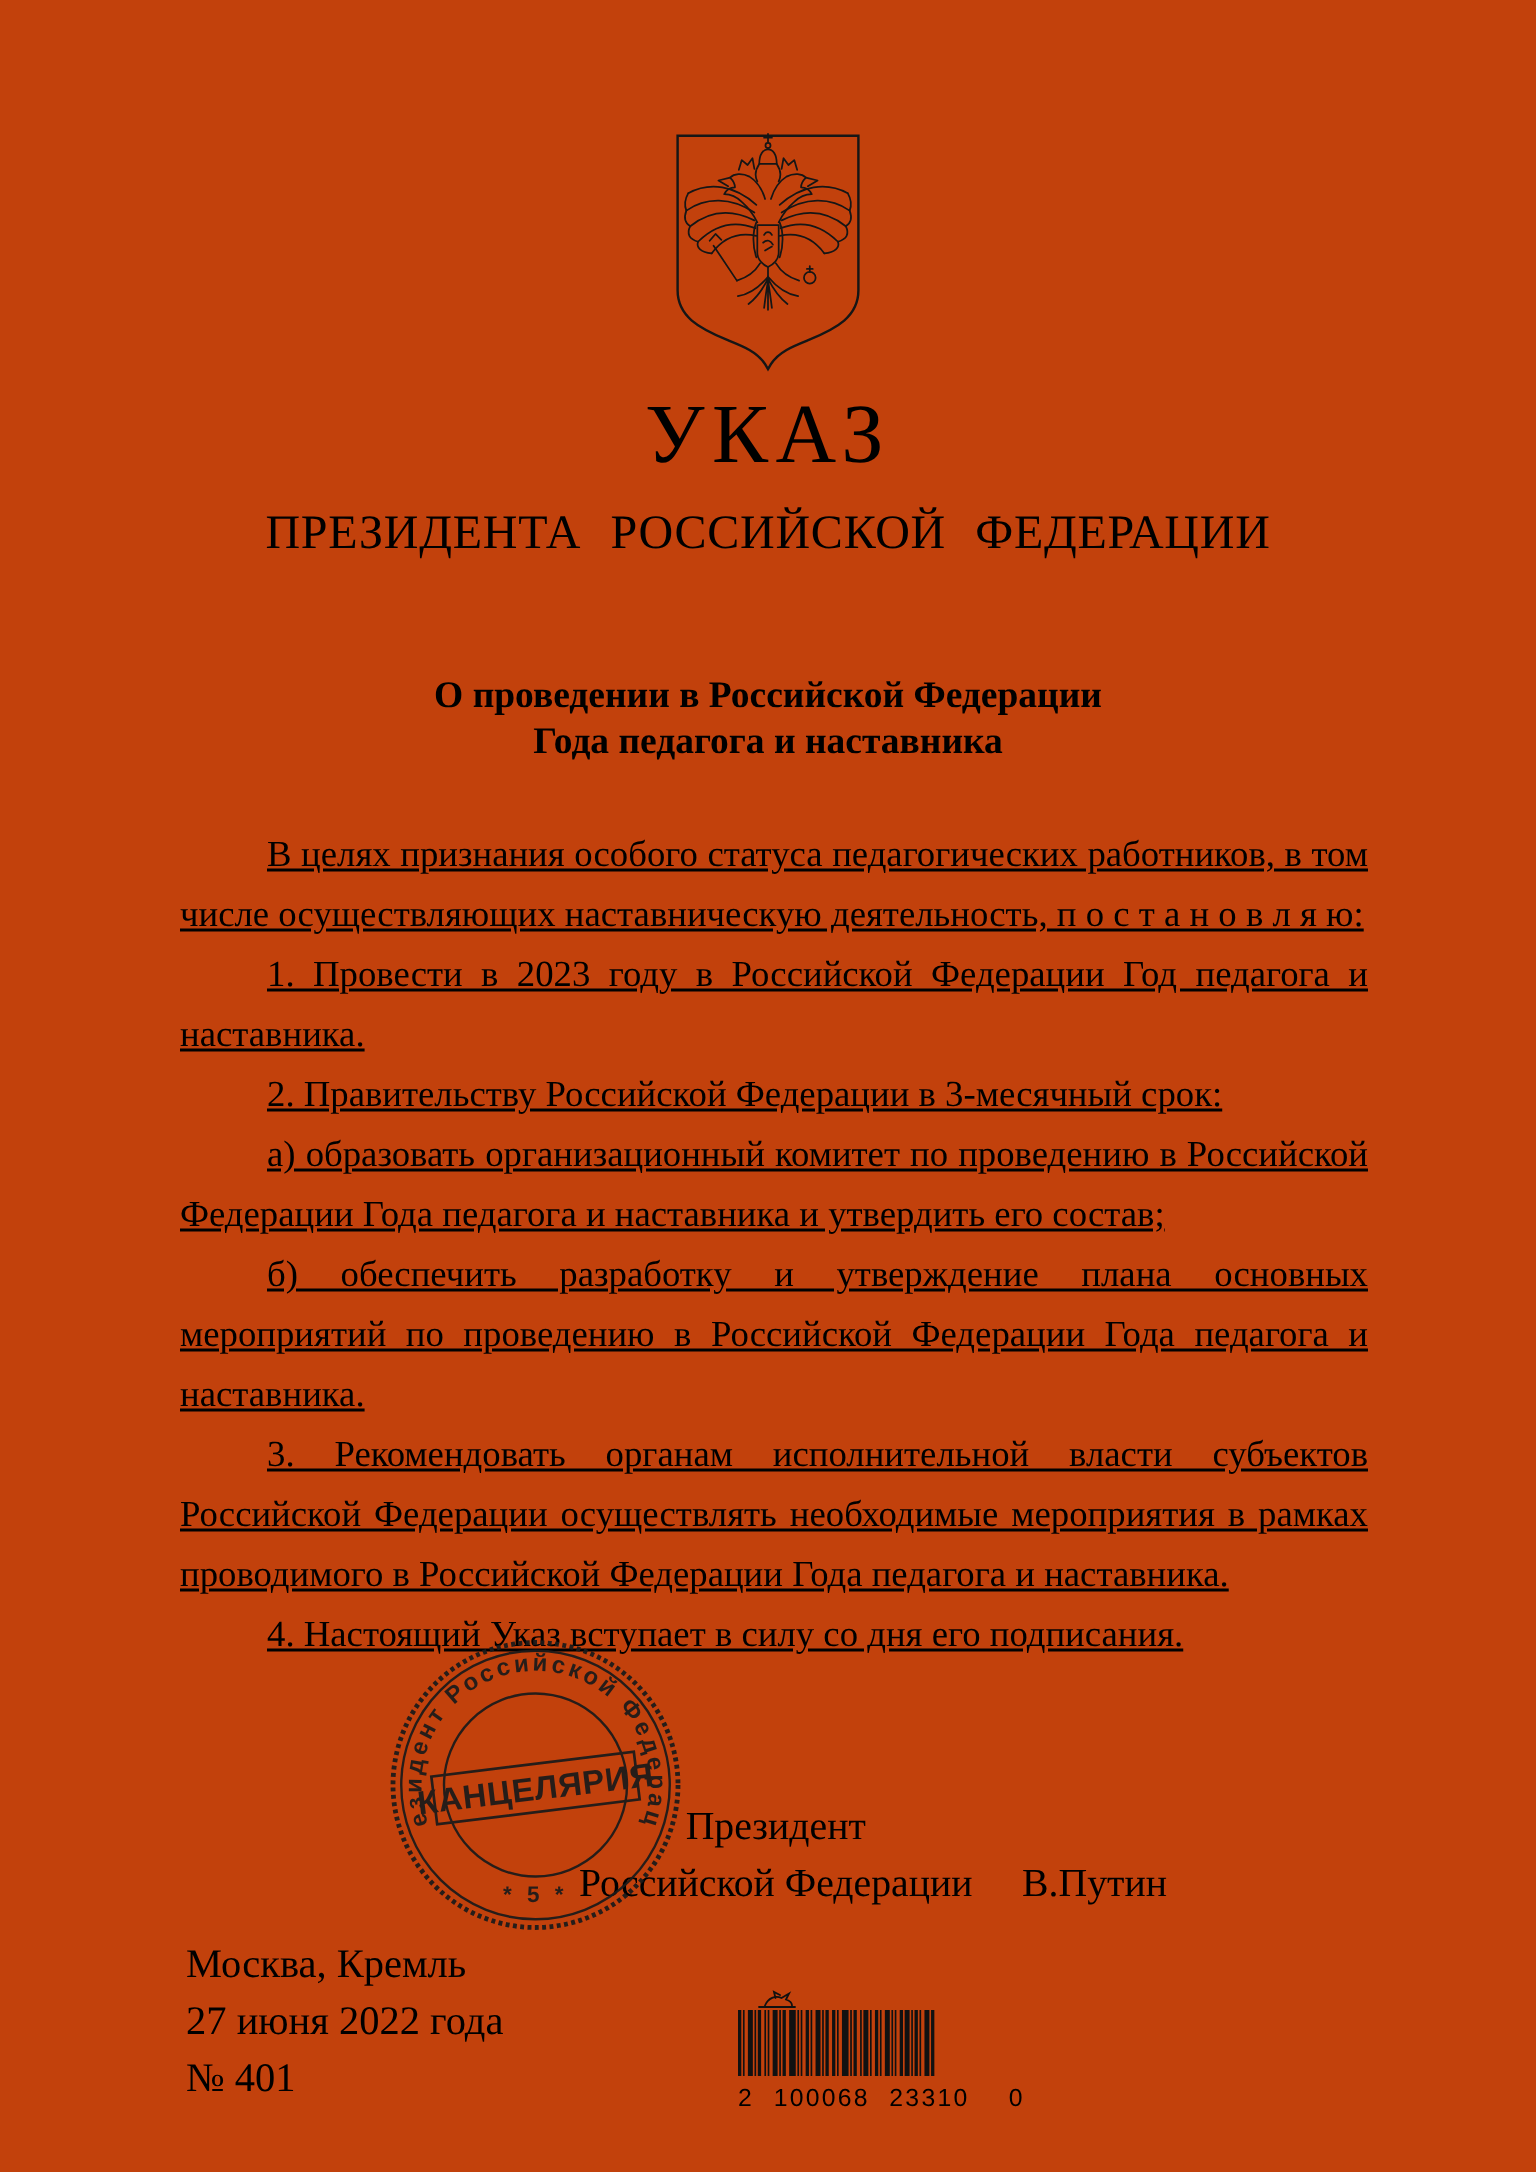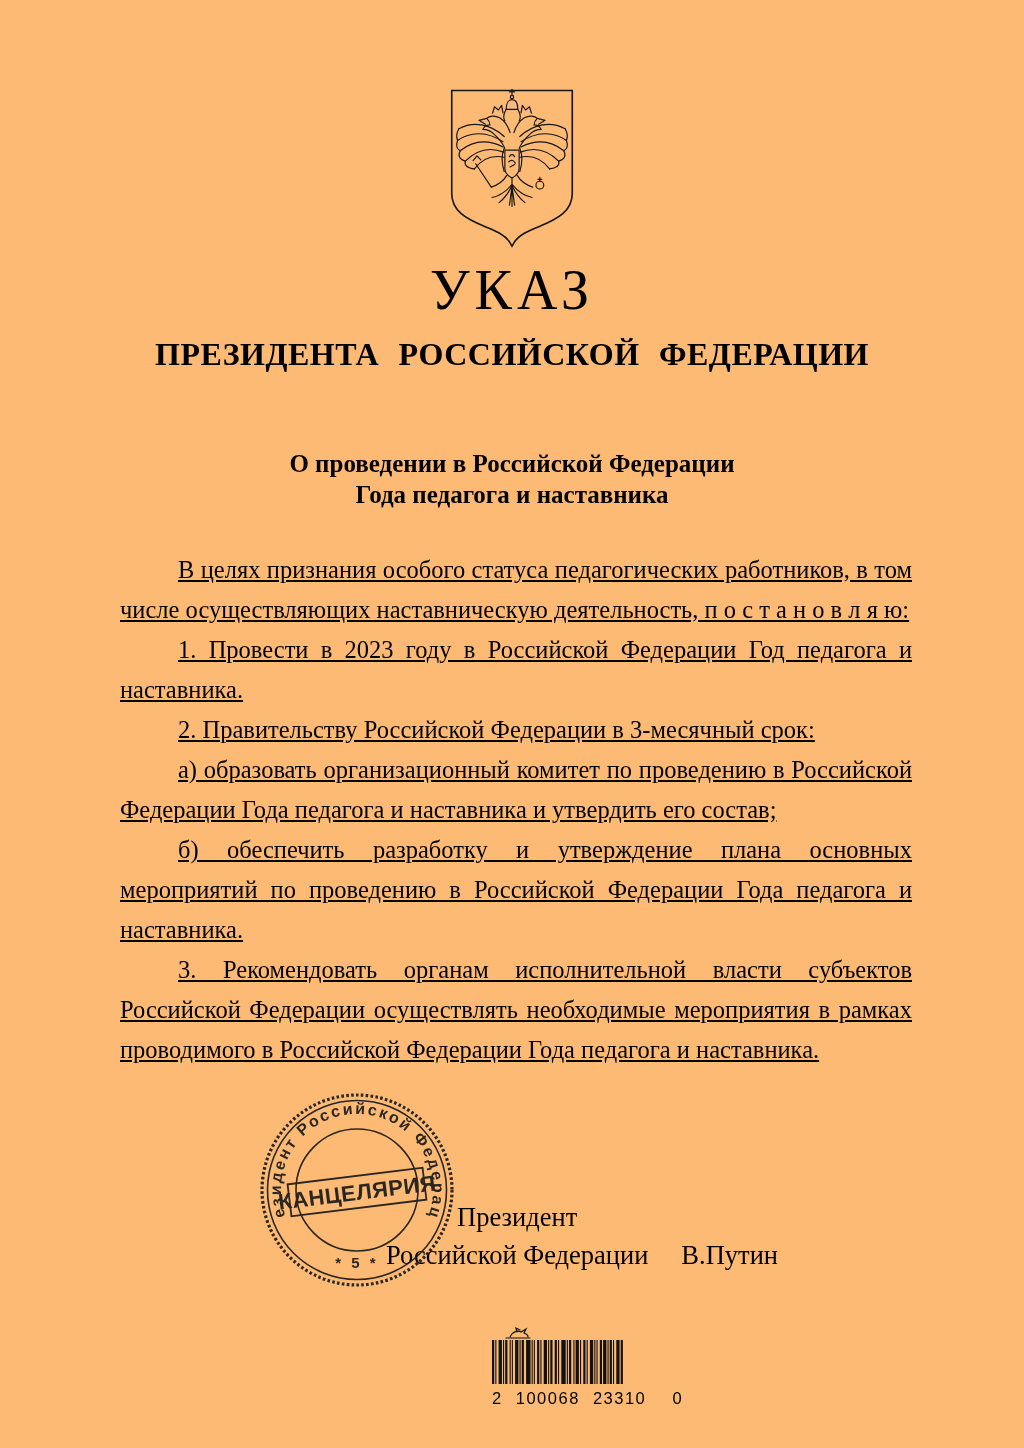--- a/index.html
+++ b/index.html
@@ -1,27 +1,27 @@
 <!DOCTYPE html>
 <html><head>
 <meta charset="utf-8">
 <style>
   html,body{margin:0;padding:0;background:#ffffff;}
   .page{
-    position:relative;width:1024px;height:1448px;background:#fdba74;
+    position:relative;width:1024px;height:1448px;background:#c2410c;
     font-family:"Liberation Serif", serif;color:#000;overflow:hidden;
   }
   .coat{position:absolute;top:86px;left:50%;transform:translateX(-50%);}
   .title{
     position:absolute;top:258px;left:0;width:100%;text-align:center;
     font-size:56px;letter-spacing:5px;font-weight:normal;margin:0;
   }
   .issuer{
     position:absolute;top:336px;left:0;width:100%;text-align:center;
-    font-size:32px;word-spacing:11px;letter-spacing:0.5px;font-weight:bold;margin:0;
+    font-size:32px;word-spacing:11px;letter-spacing:0.5px;font-weight:normal;margin:0;
   }
   .subject{
     position:absolute;top:448px;left:0;width:100%;text-align:center;
     font-weight:bold;font-size:25px;line-height:31px;
   }
   .body-text{
     position:absolute;top:550px;left:120px;width:792px;
     font-size:24.5px;line-height:40px;text-align:justify;text-align-last:left;
   }
   .body-text p{margin:0;text-indent:58px;text-decoration:underline;}
@@ -89,20 +89,21 @@
     <div>Года педагога и наставника</div>
   </div>
 
   <main class="body-text">
     <p>В целях признания особого статуса педагогических работников, в том числе осуществляющих наставническую деятельность, п о с т а н о в л я ю:</p>
     <p>1. Провести в 2023 году в Российской Федерации Год педагога и наставника.</p>
     <p>2. Правительству Российской Федерации в 3-месячный срок:</p>
     <p>а) образовать организационный комитет по проведению в Российской Федерации Года педагога и наставника и утвердить его состав;</p>
     <p>б) обеспечить разработку и утверждение плана основных мероприятий по проведению в Российской Федерации Года педагога и наставника.</p>
     <p>3. Рекомендовать органам исполнительной власти субъектов Российской Федерации осуществлять необходимые мероприятия в рамках проводимого в Российской Федерации Года педагога и наставника.</p>
+    <p>4. Настоящий Указ вступает в силу со дня его подписания.</p>
   </main>
 
   <div class="signature">
     <div class="sig-title">
       <div>Президент</div>
       <div>Российской Федерации</div>
     </div>
     <div class="sig-name">В.Путин</div>
   </div>
 
@@ -118,20 +119,25 @@
         <textPath href="#ringArc" startOffset="50%" text-anchor="middle">Президент Российской Федерации</textPath>
       </text>
       <g transform="rotate(-7 100 102)">
         <rect x="32" y="86" width="136" height="32" fill="none" stroke="#1b1b1b" stroke-width="1.8"></rect>
         <text x="100" y="110" text-anchor="middle" font-size="22" font-weight="bold" letter-spacing="0.5">КАНЦЕЛЯРИЯ</text>
       </g>
       <text x="100" y="178" text-anchor="middle" font-size="15" font-weight="bold" letter-spacing="3">*  5  *</text>
     </svg>
   </div>
 
+  <footer class="footer">
+    <div>Москва, Кремль</div>
+    <div>27 июня 2022 года</div>
+    <div>№ 401</div>
+  </footer>
 
   <div class="barcode">
     <svg class="barcode-crest" viewBox="0 0 30 14" width="30" height="14">
       <g fill="none" stroke="#111" stroke-width="1.2" stroke-linecap="round">
         <path d="M2 12 H26"></path>
         <path d="M6 11 C8 6 13 4 17 6 L22 3 L20 7 C23 8 24 10 24 11"></path>
         <path d="M13 6 L12 2 L16 4"></path>
       </g>
     </svg>
     <svg viewBox="0 0 120 40" width="132" height="44" preserveAspectRatio="none">

